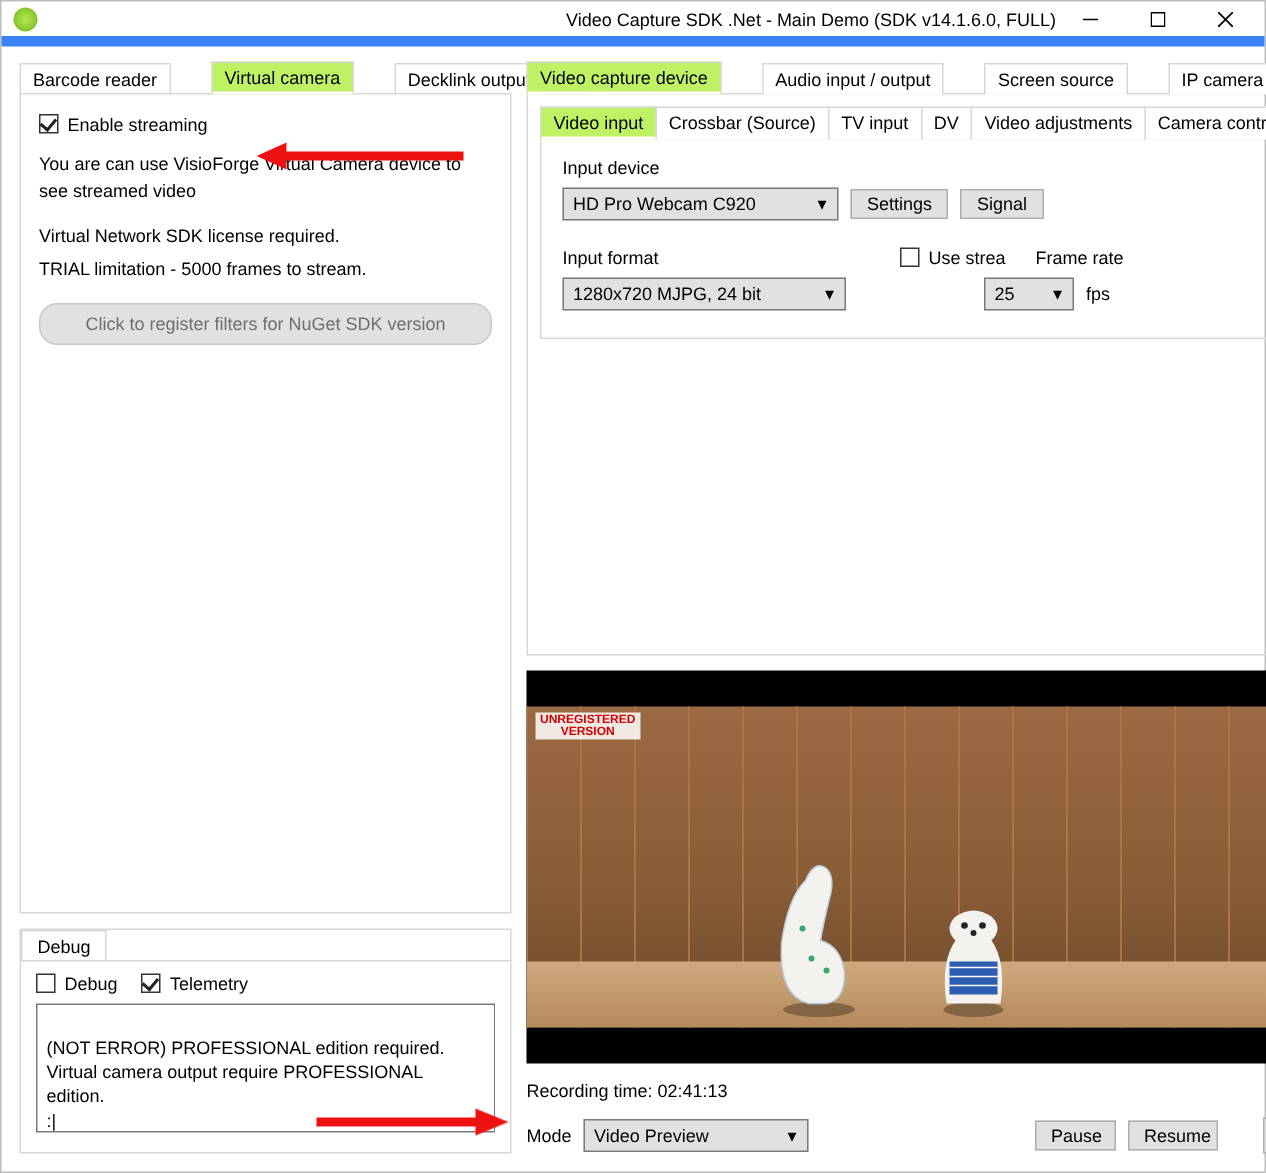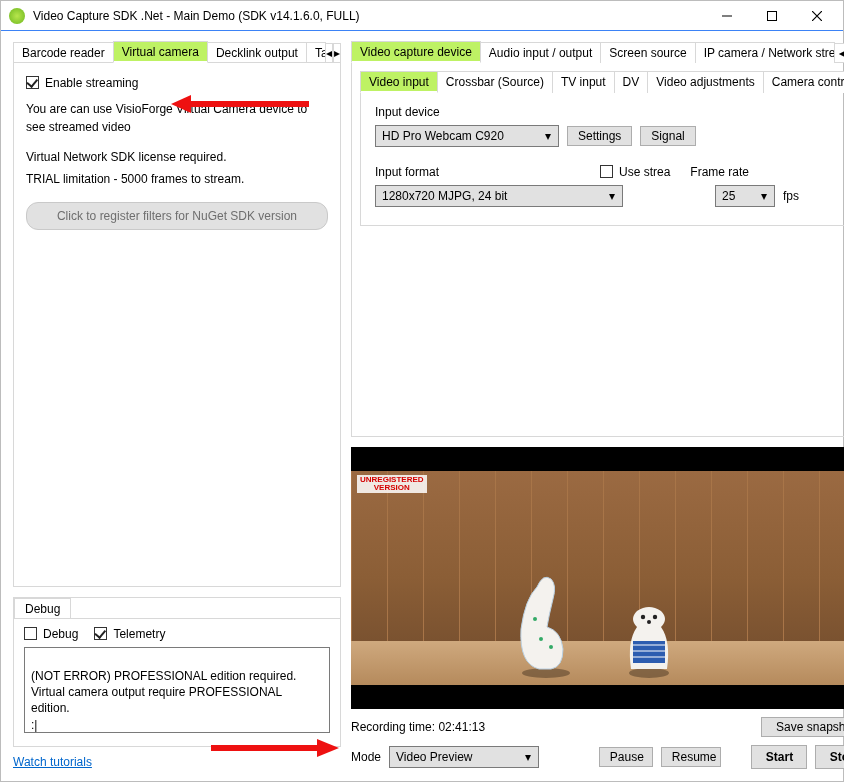--- a/index.html
+++ b/index.html
@@ -1,28 +1,28 @@
 <!DOCTYPE html>
 <html><head>
 <meta charset="utf-8">
 <style>
   * { box-sizing: border-box; font-family: "Segoe UI", Tahoma, sans-serif; font-size: 12px; }
   html,body { margin:0; padding:0; background:#fff; }
   .window { width:844px; height:782px; border:1px solid #bcbcbc; display:flex; flex-direction:column; box-shadow:0 6px 20px rgba(0,0,0,.25); }
-  .titlebar { height:30px; display:flex; align-items:center; padding:0 4px 0 8px; border-bottom:1px solid #3b82f6; }
+  .titlebar { height:30px; display:flex; align-items:center; padding:0 4px 0 8px; border-bottom:7px solid #3b82f6;text-align:right; }
   .titlebar .ico { width:16px; height:16px; border-radius:50%; background:radial-gradient(#b8e64d,#6db71e); margin-right:8px; }
   .titlebar .title { flex:1; color:#000; }
   .winbtn { width:45px; height:29px; display:flex; align-items:center; justify-content:center; color:#000; }
   .winbtn svg { width:10px; height:10px; }
   .body { flex:1; display:flex; gap:10px; padding:10px 12px 12px 12px; }
   .leftcol { width:328px; display:flex; flex-direction:column; }
   .rightcol { flex:1; display:flex; flex-direction:column; }
 
   
-  .tabstrip { display:flex; align-items:flex-end; height:22px; }
+  .tabstrip { display:flex; align-items:flex-end; height:22px;gap:28px; }
   .tab { padding:3px 8px; border:1px solid #d8d8d8; border-bottom:none; background:#fff; color:#000; margin-right:-1px; position:relative; white-space:nowrap; }
   .tab.active { background:#bef264; border-bottom:1px solid #fff; z-index:2; box-shadow:0 -1px 0 #fff inset; }
   .tabscroll { width:16px; height:20px; border:1px solid #d8d8d8; display:flex; align-items:center; justify-content:center; margin-left:0; background:#fff; }
   .panel { border:1px solid #d8d8d8; padding:12px; flex:1; margin-top:-1px; }
 
   .chk { display:inline-flex; align-items:flex-start; gap:6px; }
   .chk .box { width:13px; height:13px; border:1px solid #333; display:flex; align-items:center; justify-content:center; }
   .chk .box.checked::after { content:""; width:8px; height:5px; border-left:2px solid #222; border-bottom:2px solid #222; transform:rotate(-50deg) translateY(-1px); }
 
   .para { color:#000; margin:10px 0 4px 0; line-height:1.5; }
@@ -123,21 +123,20 @@
               <span class="box checked"></span>
               <span>Telemetry</span>
             </label>
           </div>
           <textarea class="txta" readonly="" style="">(NOT ERROR) PROFESSIONAL edition required.
 Virtual camera output require PROFESSIONAL edition.
 :|</textarea>
         </div>
       </div>
 
-      <a class="link" href="#">Watch tutorials</a>
     </div>
 
     <div class="rightcol">
       <div class="tabstrip">
         <div class="tab active">Video capture device</div>
         <div class="tab">Audio input / output</div>
         <div class="tab">Screen source</div>
         <div class="tab" style="overflow:hidden;max-width:140px">IP camera / Network strea</div>
         <div class="tabscroll">◂</div>
 
@@ -164,21 +163,21 @@
 
           <div class="row" style="margin-top:18px; gap:20px">
             <div class="label" style="width:205px">Input format</div>
             <label class="chk">
               <span class="box"></span>
               <span>Use strea</span>
             </label>
             <div class="label">Frame rate</div>
           </div>
           <div class="row" style="margin-top:6px">
-            <div class="select" style="width:248px">
+            <div class="select" style="width:189px">
               <span class="sv">1280x720 MJPG, 24 bit</span>
               <span class="arrow">▾</span>
             </div>
             <div style="width:76px"></div>
             <div class="select" style="width:60px">
               <span class="sv">25</span>
               <span class="arrow">▾</span>
             </div>
             <span class="label">fps</span>
           </div>

